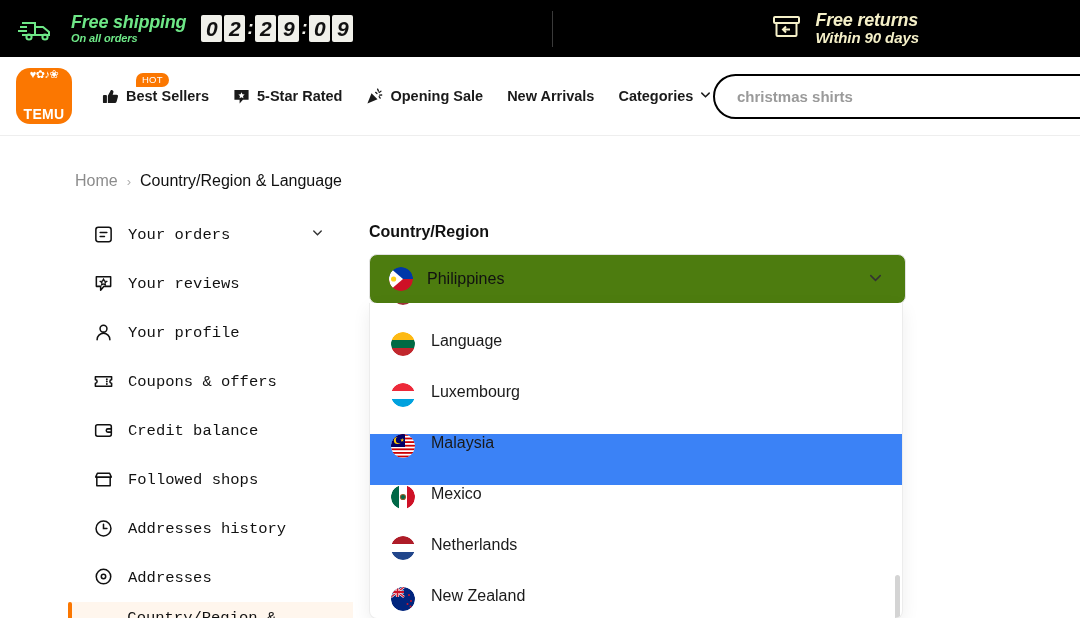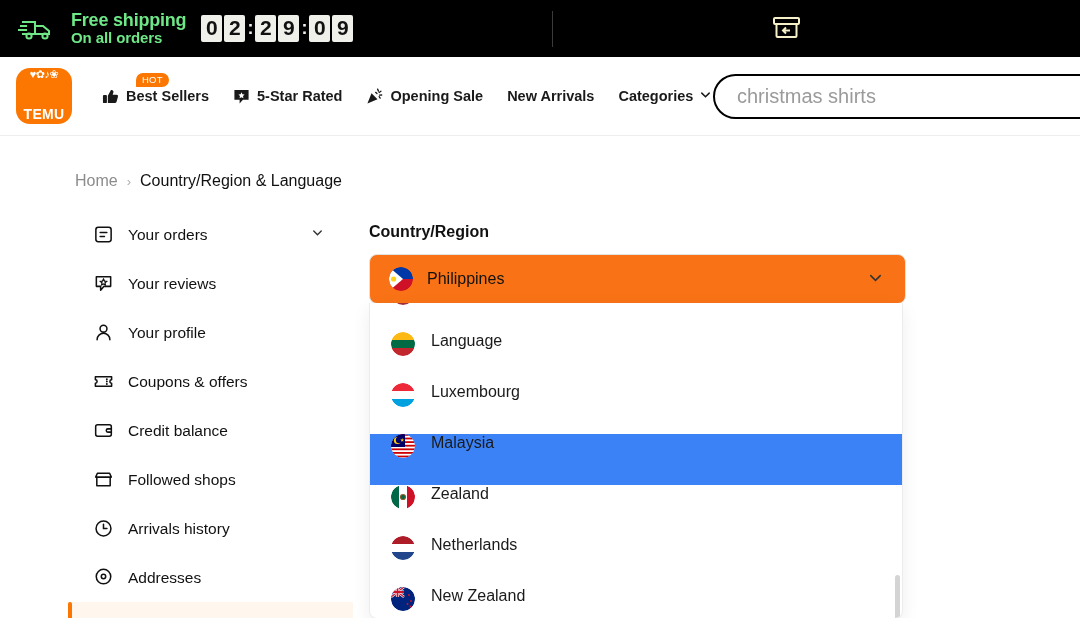--- a/index.html
+++ b/index.html
@@ -8,30 +8,30 @@
     font-family: "Liberation Sans", sans-serif;
     background: #ffffff;
     overflow: hidden;
   }
 
   
   .promo-bar {
     position: absolute; top: 0; left: 0;
     width: 1080px; height: 57px;
     background: #000000;
-    display: flex; align-items: center;
+    display: flex; align-items: center; font-style: italic;
   }
   .promo-left { display: flex; align-items: center; margin-left: 18px; }
   .truck-icon { width: 40px; height: 30px; margin-right: 13px; }
   .promo-text-block { line-height: 1.12; }
   .promo-title {
     font-size: 18px; font-weight: bold; color: #6ee787; letter-spacing: -0.2px;
   }
   .promo-sub {
-    font-size: 15px; font-weight: bold; color: #6ee787; letter-spacing: -0.1px;
+    font-size: 11px; font-weight: bold; color: #6ee787; letter-spacing: -0.1px;
   }
   .countdown { display: flex; align-items: center; margin-left: 14px; }
   .cd-digit {
     background: #f0f0ea; color: #111;
     font-size: 21px; font-weight: bold;
     width: 21px; height: 27px;
     display: flex; align-items: center; justify-content: center;
     border-radius: 2px; margin: 0 1px;
   }
   .cd-sep { color: #f0f0ea; font-size: 18px; font-weight: bold; margin: 0 1px; }
@@ -84,63 +84,63 @@
   .search-box {
     position: absolute; left: 713px; top: 74px;
     width: 420px; height: 45px;
     border: 2px solid #000; border-radius: 23px;
     background: #fff;
     display: flex; align-items: center;
   }
   .search-input {
     border: none; outline: none; background: transparent;
     font-family: "Liberation Sans", sans-serif;
-    font-size: 20px; color: #222;
-    margin-left: 22px; width: 330px;
+    font-size: 15px; color: #222;
+    margin-left: 22px; width: 330px; font-weight: bold;
   }
   .search-input::placeholder { color: #9a9a9a; }
 
   
   .crumbs {
     position: absolute; top: 172px; left: 75px;
     display: flex; align-items: center;
     font-size: 16px;
   }
   .crumb-home { color: #8c8c8c; cursor: pointer; }
   .crumb-sep { color: #b0b0b0; margin: 0 9px; font-size: 13px; }
   .crumb-current { color: #111; }
 
   
   .sidebar {
     position: absolute; top: 210px; left: 68px; width: 285px;
   }
   .side-item {
     display: flex; align-items: center;
     height: 49px; padding-left: 24px;
-    position: relative; cursor: pointer;
+    position: relative; cursor: pointer; font-family: Liberation Mono, monospace;
   }
   .side-ico { width: 22px; display: flex; align-items: center; justify-content: center; margin-right: 14px; }
   .side-label { font-size: 15.5px; color: #111; font-weight: 500; }
   .side-chev { position: absolute; right: 28px; }
   .side-item.active { background: #fff6ed; }
   .side-item.active::before {
     content: ""; position: absolute; left: 0; top: 0;
     width: 4px; height: 100%; background: #fb7701; border-radius: 2px;
   }
 
   
   .panel-heading {
     position: absolute; top: 223px; left: 369px;
     font-size: 16px; font-weight: bold; color: #111;
   }
   .select-control {
     position: absolute; top: 254px; left: 369px;
     width: 537px; height: 50px;
     border: 1px solid #e2e2e2; border-radius: 8px;
-    background: #f97316;
+    background: #4d7c0f;
     display: flex; align-items: center;
     cursor: pointer;
   }
   .sel-flag { margin-left: 19px; margin-right: 14px; }
   .sel-value { font-size: 16px; color: #111; }
   .sel-chev { position: absolute; right: 20px; }
 
   .dropdown {
     position: absolute; top: 303px; left: 369px;
     width: 534px; height: 316px;
@@ -203,20 +203,24 @@
   </div>
   <div class="promo-divider"></div>
   <div class="promo-right">
     <span class="returns-icon">
       <svg viewBox="0 0 31 30" width="31" height="30" fill="none" stroke="#f5f0c8" stroke-width="2">
         <rect x="3" y="4" width="25" height="6" rx="1"></rect>
         <path d="M5.5 10 v12 a1 1 0 0 0 1 1 h18 a1 1 0 0 0 1-1 V10"></path>
         <path d="M19 16.5 h-7 M15 13.5 l-3 3 l3 3"></path>
       </svg>
     </span>
+    <div class="promo-text-block">
+      <div class="returns-title">Free returns</div>
+      <div class="returns-sub">Within 90 days</div>
+    </div>
   </div>
 </div>
 
 <div class="navbar">
   <div class="logo">
     <span class="logo-glyphs">♥✿♪❀</span>
     <span class="logo-word">TEMU</span>
   </div>
 
   <div class="nav-items">
@@ -345,21 +349,21 @@
     <span class="side-label">Followed shops</span>
   </div>
 
   <div class="side-item">
     <span class="side-ico">
       <svg viewBox="0 0 22 22" width="21" height="21" fill="none" stroke="#111" stroke-width="1.6">
         <circle cx="11" cy="11" r="7.8"></circle>
         <path d="M11 6.5 V11 h3.6" stroke-linecap="round"></path>
       </svg>
     </span>
-    <span class="side-label">Arrivals history</span>
+    <span class="side-label">Addresses history</span>
   </div>
 
   <div class="side-item">
     <span class="side-ico">
       <svg viewBox="0 0 22 22" width="21" height="21" fill="none" stroke="#111" stroke-width="1.6">
         <circle cx="11" cy="10" r="7.6"></circle>
         <circle cx="11" cy="10" r="2.3"></circle>
       </svg>
     </span>
     <span class="side-label">Addresses</span>
@@ -484,21 +488,21 @@
             </clipPath>
           <g clip-path="url(#cmx)">
             <rect width="8" height="24" fill="#006847"></rect>
             <rect x="8" width="8" height="24" fill="#ffffff"></rect>
             <rect x="16" width="8" height="24" fill="#ce1126"></rect>
             <circle cx="12" cy="12" r="3.1" fill="#8b5a2b"></circle>
             <circle cx="12" cy="12" r="2" fill="#006847"></circle>
           </g>
         </svg>
       </span>
-      <span class="dd-label">Zealand</span>
+      <span class="dd-label">Mexico</span>
     </div>
 
     <div class="dd-row">
       <span class="dd-flag">
         <svg class="flag" width="24" height="24" viewBox="0 0 24 24">
           <clipPath id="cnl">
               <circle cx="12" cy="12" r="12"></circle>
             </clipPath>
           <g clip-path="url(#cnl)">
             <rect width="24" height="8" fill="#ae1c28"></rect>

